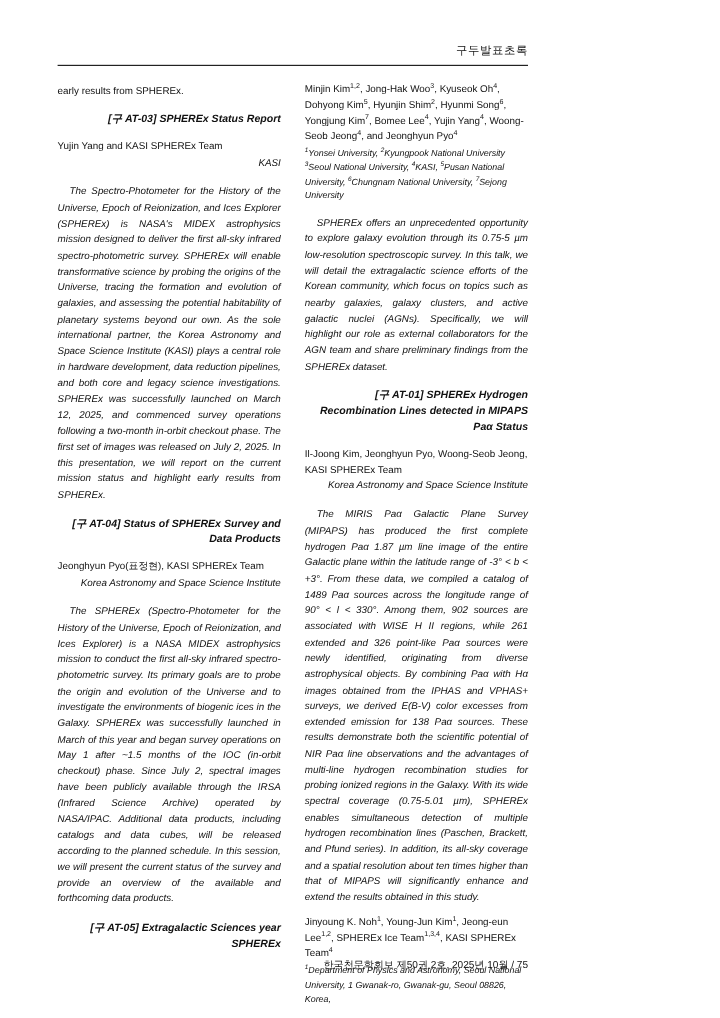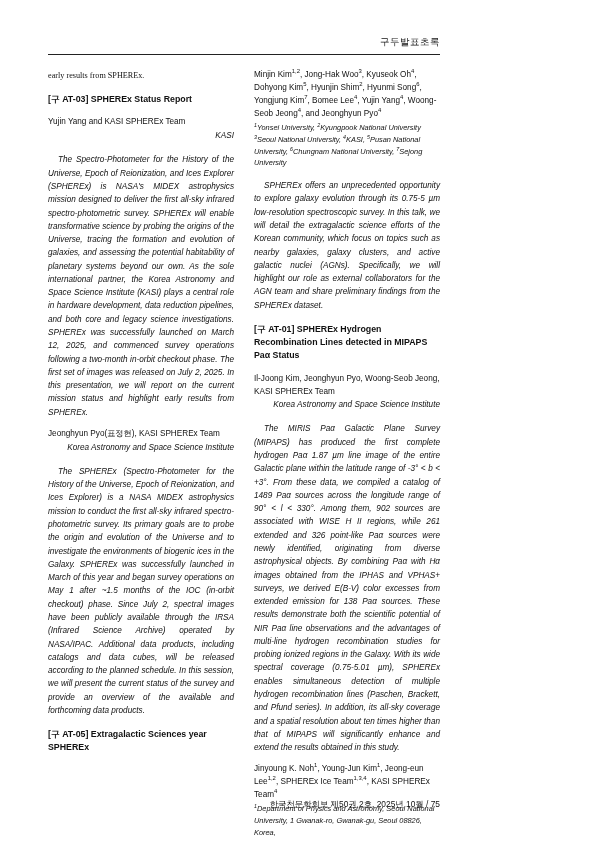--- a/index.html
+++ b/index.html
@@ -51,29 +51,29 @@
   .para {
     text-indent: 10px;
     margin-bottom: 9px;
     text-align: justify;
     font-style: italic;
   }
   .para-noindent {
     text-indent: 0;
     margin-bottom: 9px;
     text-align: justify;
-    font-family: Liberation Serif, serif;
   }
   .talk-title {
     font-weight: bold;
     font-size: 8.8px;
     line-height: 1.5;
     margin-top: 11px;
     margin-bottom: 10px;
-    text-align: left;
+    text-align: right;
+    font-style: italic;
   }
   .authors {
     margin-bottom: 1px;
     text-align: left;
     line-height: 1.58;
   }
   .affil {
     font-style: italic;
     margin-bottom: 10px;
     text-align: right;
@@ -116,20 +116,24 @@
       <p class="para-noindent">early results from SPHEREx.</p>
 
       <div class="talk-title">
         <span>[구 AT-03]</span>
         <span>SPHEREx Status Report</span>
       </div>
       <p class="authors">Yujin Yang and KASI SPHEREx Team</p>
       <p class="affil">KASI</p>
       <p class="para">The Spectro-Photometer for the History of the Universe, Epoch of Reionization, and Ices Explorer (SPHEREx) is NASA's MIDEX astrophysics mission designed to deliver the first all-sky infrared spectro-photometric survey. SPHEREx will enable transformative science by probing the origins of the Universe, tracing the formation and evolution of galaxies, and assessing the potential habitability of planetary systems beyond our own. As the sole international partner, the Korea Astronomy and Space Science Institute (KASI) plays a central role in hardware development, data reduction pipelines, and both core and legacy science investigations. SPHEREx was successfully launched on March 12, 2025, and commenced survey operations following a two-month in-orbit checkout phase. The first set of images was released on July 2, 2025. In this presentation, we will report on the current mission status and highlight early results from SPHEREx.</p>
 
+      <div class="talk-title">
+        <span>[구 AT-04]</span>
+        <span>Status of SPHEREx Survey and Data Products</span>
+      </div>
       <p class="authors">Jeonghyun Pyo(표정현), KASI SPHEREx Team</p>
       <p class="affil">Korea Astronomy and Space Science Institute</p>
       <p class="para">The SPHEREx (Spectro-Photometer for the History of the Universe, Epoch of Reionization, and Ices Explorer) is a NASA MIDEX astrophysics mission to conduct the first all-sky infrared spectro-photometric survey. Its primary goals are to probe the origin and evolution of the Universe and to investigate the environments of biogenic ices in the Galaxy. SPHEREx was successfully launched in March of this year and began survey operations on May 1 after ~1.5 months of the IOC (in-orbit checkout) phase. Since July 2, spectral images have been publicly available through the IRSA (Infrared Science Archive) operated by NASA/IPAC. Additional data products, including catalogs and data cubes, will be released according to the planned schedule. In this session, we will present the current status of the survey and provide an overview of the available and forthcoming data products.</p>
 
       <div class="talk-title">
         <span>[구 AT-05]</span>
         <span>Extragalactic Sciences year SPHEREx</span>
       </div>
 
     </div>

